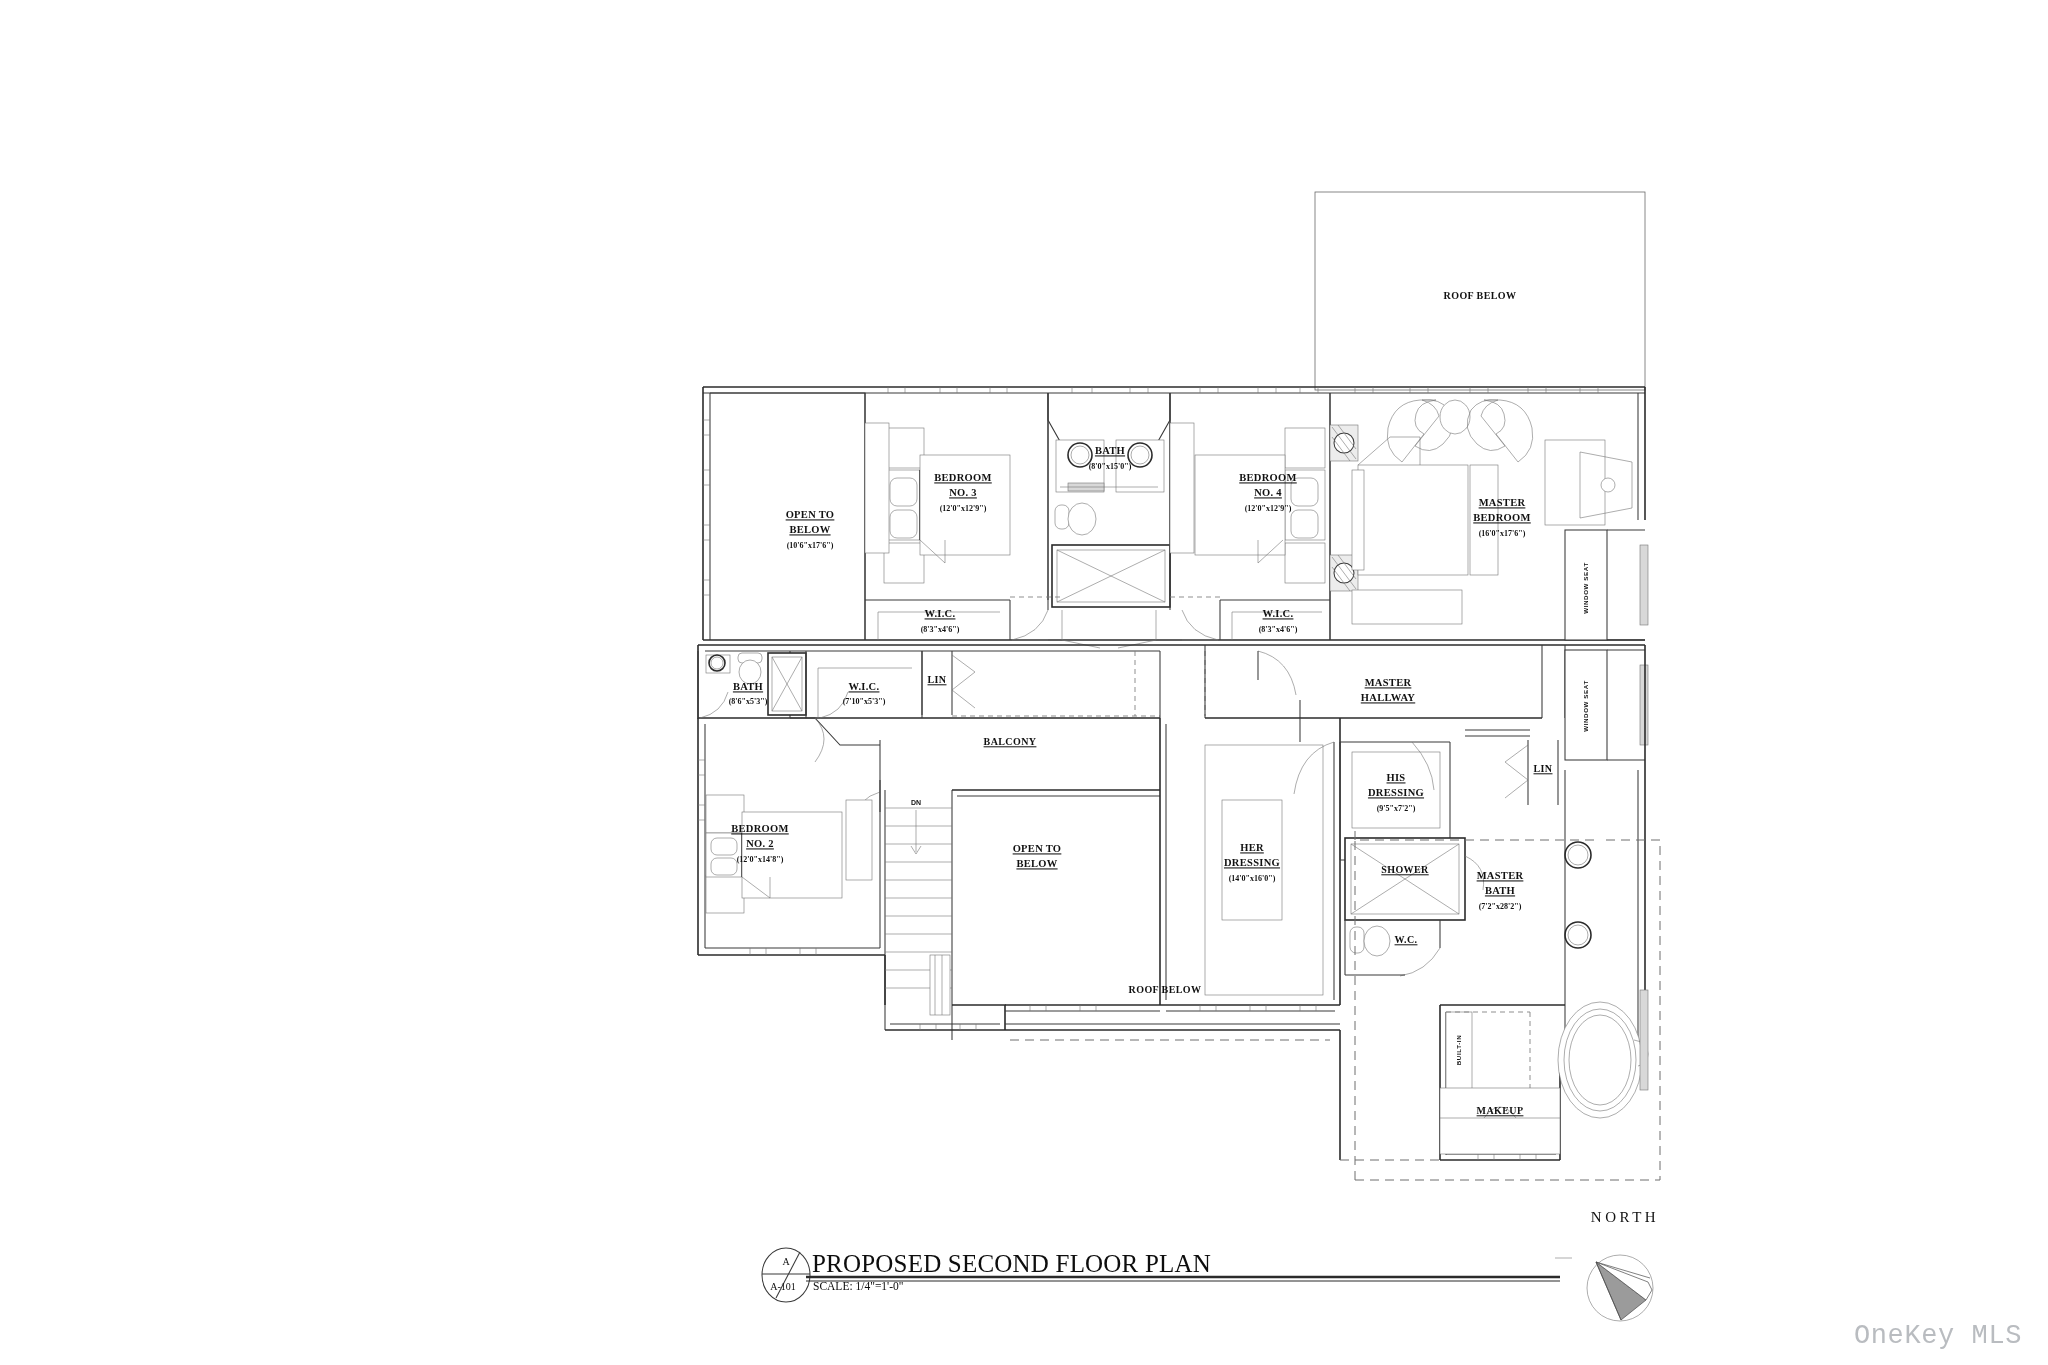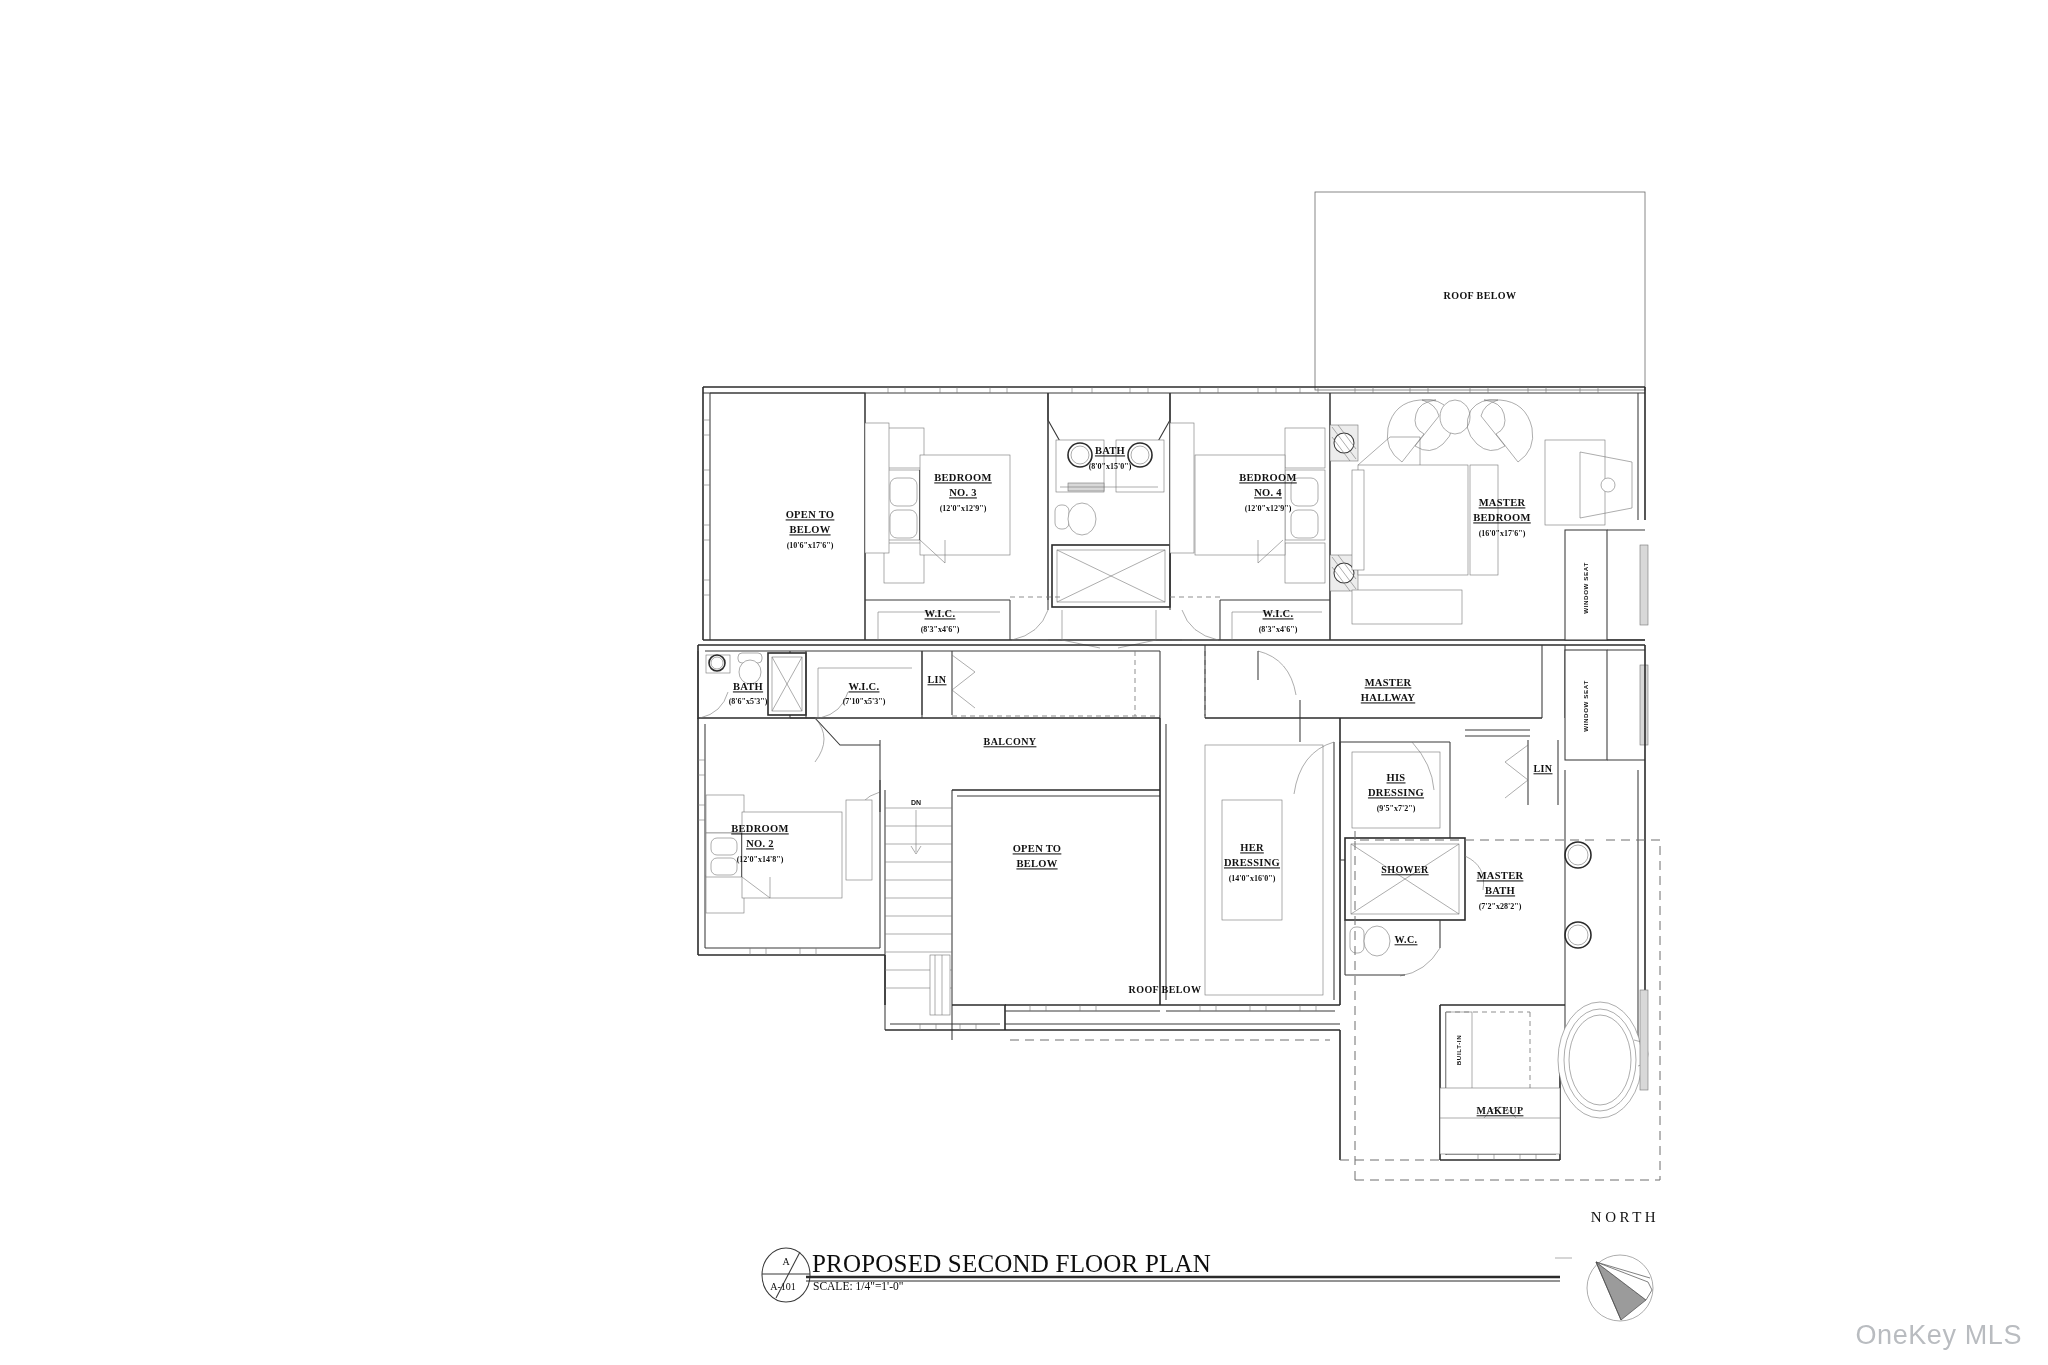--- a/index.html
+++ b/index.html
@@ -92,21 +92,21 @@
     font-family: "Liberation Serif", serif;
     font-size: 15px;
     fill: #111111;
     text-anchor: middle;
     letter-spacing: 3.5px;
   }
   .wm {
     position: absolute;
     right: 26px;
     bottom: 14px;
-    font-family: Liberation Sans, sans-serif;
+    font-family: Liberation Mono, monospace;
     font-size: 27px;
     color: #b9bcc0;
     letter-spacing: 0.6px;
     user-select: none;
   }
   .wl { stroke: #2b2b2b; fill: none; stroke-width: 1.6; }
   .wl-th { stroke: #3a3a3a; fill: none; stroke-width: 1.05; }
   .wl-fine { stroke: #606060; fill: none; stroke-width: 0.75; }
   .wl-hair { stroke: #767676; fill: none; stroke-width: 0.6; }
   .dash { stroke: #6f6f6f; fill: none; stroke-width: 1.0; stroke-dasharray: 9 6; }

